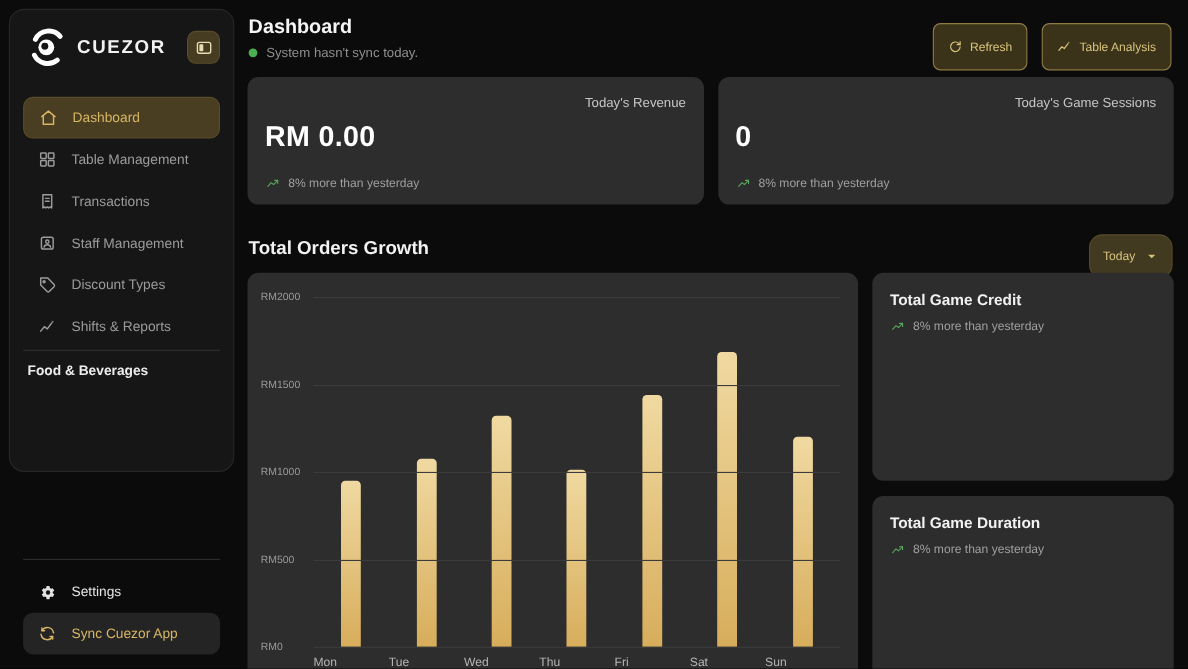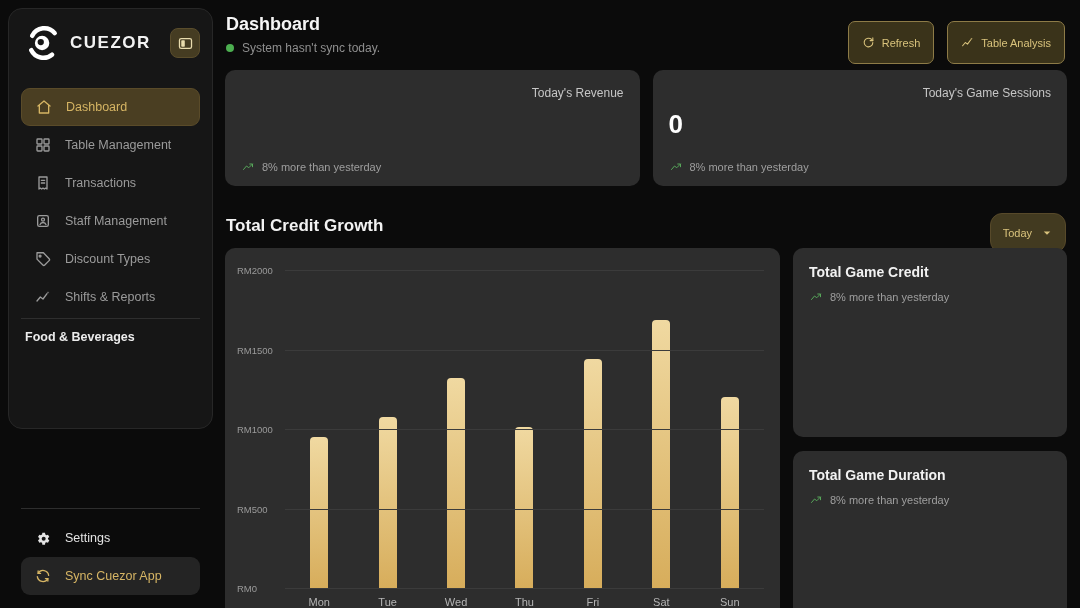--- a/index.html
+++ b/index.html
@@ -66,21 +66,21 @@
                 background:#2d2d2d; border-radius:10px; }
   .plot { position:absolute; left:60px; right:16px; top:22px; height:318px; }
   .gridline { position:absolute; left:0; right:0; height:1px; background:#3b3b3b; }
   .ytick { position:absolute; left:-48px; width:46px; font-size:9.5px; color:#9a9a9a;
            transform:translateY(-50%); }
   .bars { position:absolute; left:0; right:0; top:0; bottom:0; display:flex;
           align-items:flex-end; justify-content:space-around; }
   .bar-slot { flex:1; display:flex; justify-content:center; align-items:flex-end; height:100%; }
   .bar { width:18px; border-radius:4px 4px 0 0; }
   .xlabels { position:absolute; left:60px; right:16px; top:348px; display:flex; }
-  .xlabel { flex:1; text-align:center; font-size:11px; color:#b5b5b5; }
+  .xlabel { flex:1; font-size:11px; color:#b5b5b5; }
 
   
   #side-cards { position:absolute; left:793px; top:248px; width:274px; }
   .side-card { background:#2d2d2d; border-radius:10px; margin-bottom:14px; padding:16px; }
   .side-card:nth-child(1) { height:189px; }
   .side-card:nth-child(2) { height:200px; }
   .side-title { font-size:14px; font-weight:bold; color:#f2f2f2; }
   .side-card .trend { margin-top:11px; }
 </style>
 </head>
@@ -231,20 +231,21 @@
             <path d="M19.5 3.2l.5 1.6 1.6.5-1.6.5-.5 1.6-.5-1.6-1.6-.5 1.6-.5z" fill="currentColor" stroke="none"></path>
           </svg>
         </span>
         <span>Table Analysis</span>
       </button>
     </div>
 
   <div class="stats-row" id="stats-row">
       <div class="stat-card">
         <div class="stat-label">Today's Revenue</div>
+        <div class="stat-value">RM 0.00</div>
         <div class="trend">
           <span class="trend-ic">
             <span style="display: flex;">
               <svg viewBox="0 0 24 24" fill="none" stroke="currentColor" stroke-width="2" stroke-linecap="round" stroke-linejoin="round">
                 <path d="M2 17l6-7 4.5 3.5L20 6"></path>
                 <path d="M14.5 6H20v5.5"></path>
               </svg>
             </span>
           </span>
           <span>8% more than yesterday</span>
@@ -260,21 +261,21 @@
                 <path d="M2 17l6-7 4.5 3.5L20 6"></path>
                 <path d="M14.5 6H20v5.5"></path>
               </svg>
             </span>
           </span>
           <span>8% more than yesterday</span>
         </div>
       </div>
     </div>
 
-  <h2 class="section-title">Total Credit Growth</h2>
+  <h2 class="section-title">Total Orders Growth</h2>
   <button class="filter-btn">
     <span>Today</span>
     <svg viewBox="0 0 24 24" fill="#d9c37c">
       <path d="M5.5 9l6.5 6.5L18.5 9z"></path>
     </svg>
   </button>
 
   <div class="chart-card">
     <div class="plot" id="plot">
       <div class="bars" id="bars">

